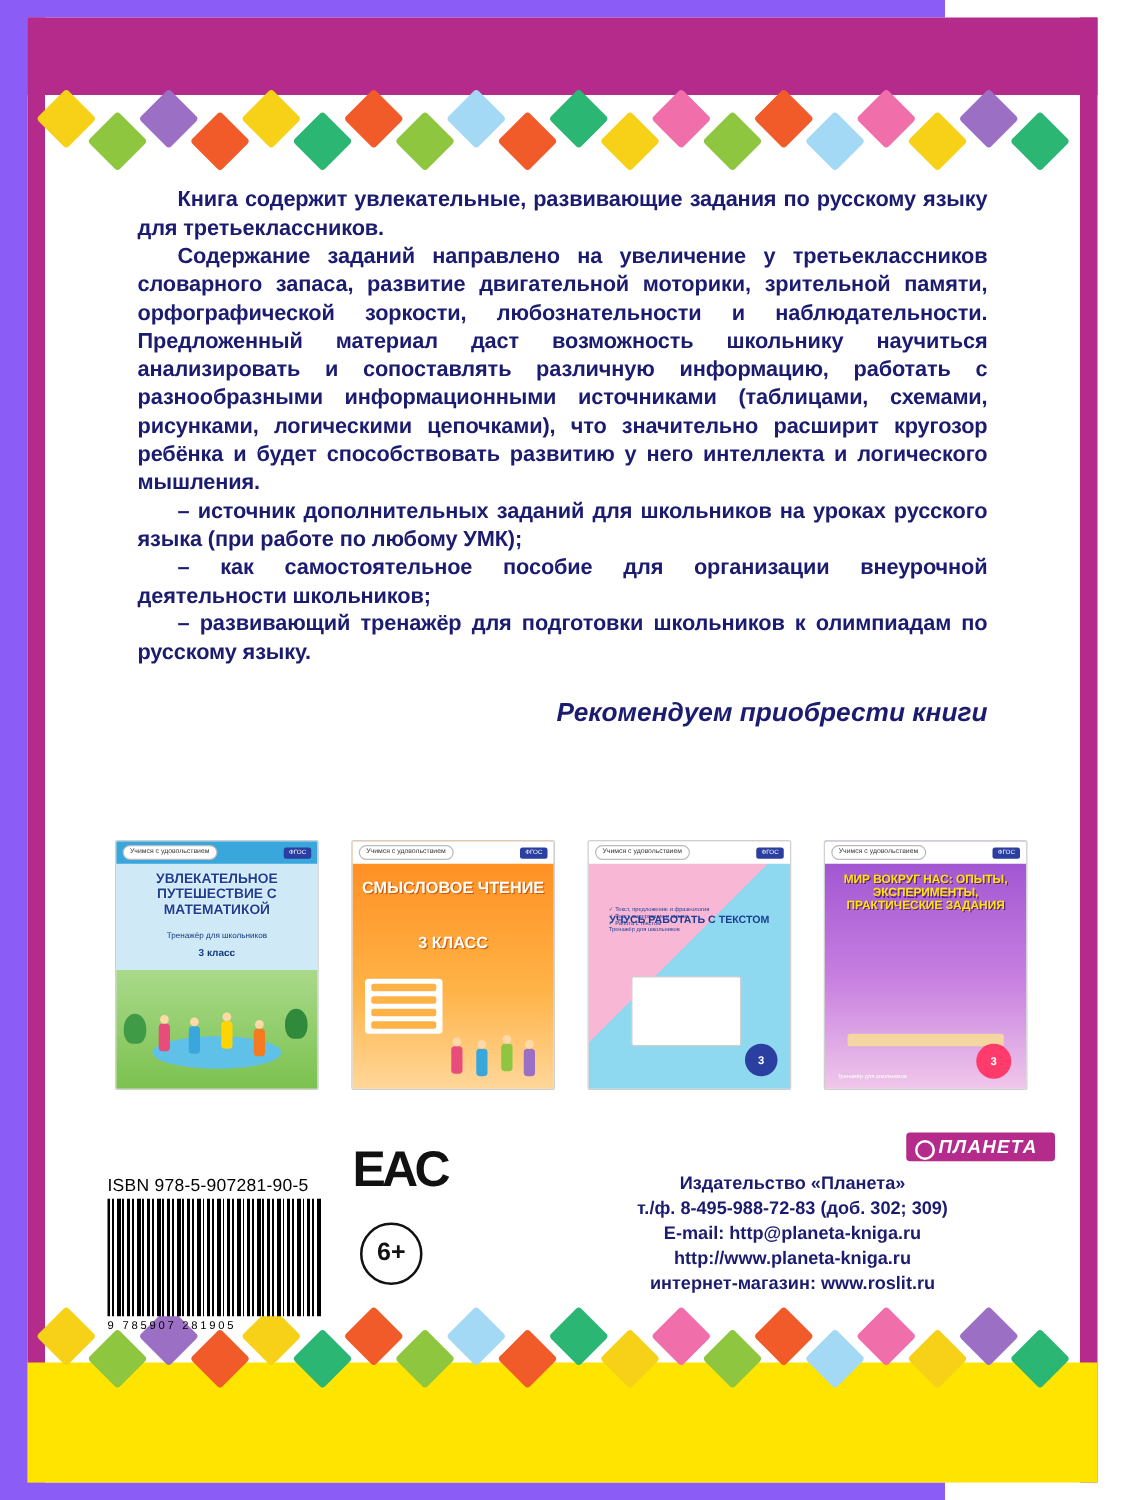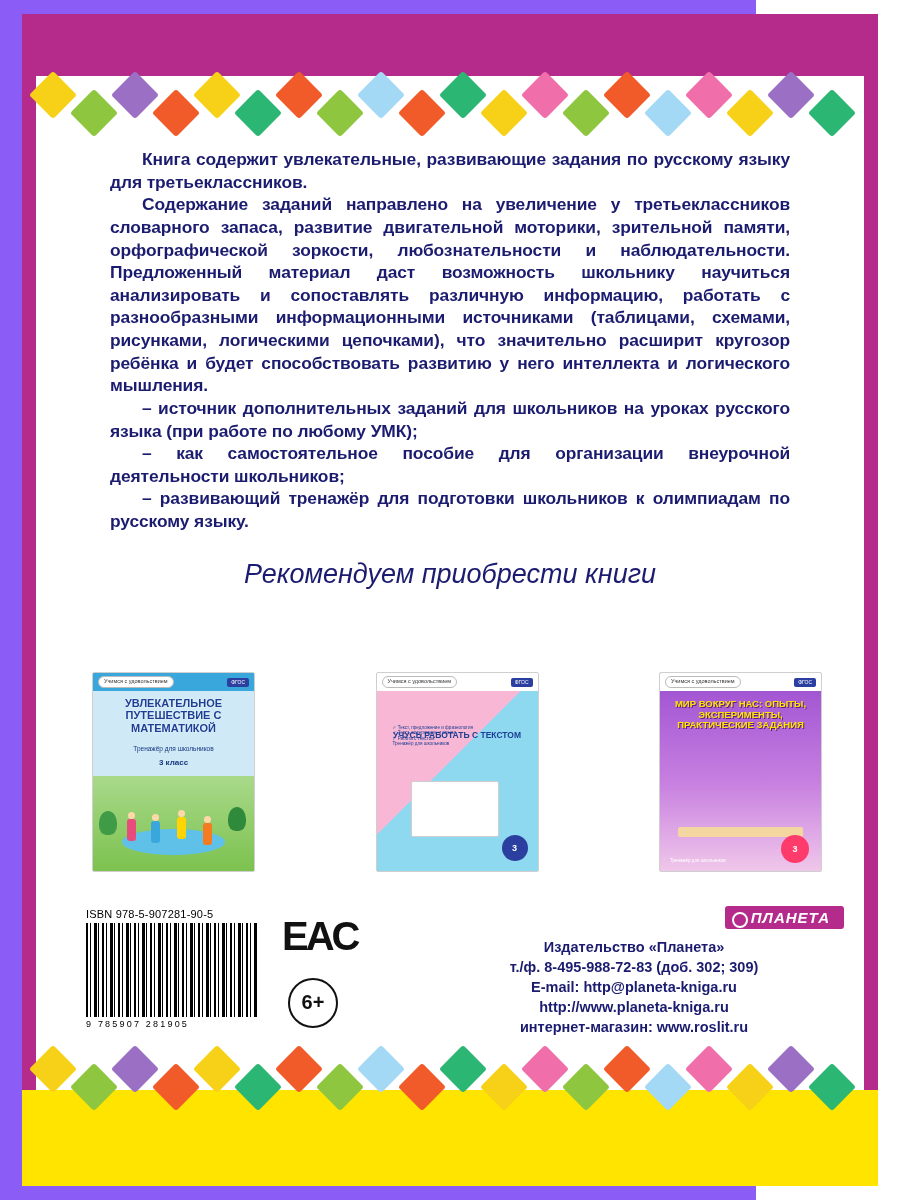--- a/index.html
+++ b/index.html
@@ -79,23 +79,23 @@
     text-align: justify;
     margin: 0 0 0 0;
     font-weight: 600;
     letter-spacing: -0.1px;
   }
   .para.ind { text-indent: 32px; }
   .para.dash { text-indent: 32px; }
 
   .rec-title {
     margin-top: 26px;
-    text-align: center;
-    font-size: 27px;
-    font-weight: normal;
+    text-align: right;
+    font-size: 21px;
+    font-weight: bold;
     font-style: italic;
     color: #1b1b6f;
   }
 
   
   .books {
     position: absolute;
     left: 92px;
     top: 672px;
     width: 730px;
@@ -237,25 +237,26 @@
     width: 790px;
     height: 150px;
   }
   .barcode-box {
     position: absolute;
     left: 26px;
     top: 8px;
     width: 172px;
   }
   .isbn {
-    font-size: 11px;
+    font-size: 14px;
     color: #000;
     letter-spacing: 0.2px;
     margin-bottom: 3px;
     font-family: "Liberation Sans", sans-serif;
+    margin-top: 32px;
   }
   .bars {
     width: 172px;
     height: 94px;
     background:
       repeating-linear-gradient(to right,
         #000 0px, #000 2px, #fff 2px, #fff 4px,
         #000 4px, #000 5px, #fff 5px, #fff 8px,
         #000 8px, #000 11px, #fff 11px, #fff 12px,
         #000 12px, #000 13px, #fff 13px, #fff 16px);
@@ -401,20 +402,40 @@
         <div class="pond"></div>
         <div class="tree" style="left:6px;bottom:36px;"></div>
         <div class="tree" style="right:8px;bottom:40px;background:#2f8a3c;"></div>
         <div class="kid" style="left:34px;bottom:30px;background:#e84c7d;"></div>
         <div class="kid" style="left:58px;bottom:28px;background:#3aa7dc;"></div>
         <div class="kid" style="left:84px;bottom:32px;background:#ffd400;"></div>
         <div class="kid" style="left:110px;bottom:26px;background:#f47b20;"></div>
       </div>
     </div>
 
+    <div class="book b2">
+      <div class="bk-top">
+        <span class="bk-series">Учимся с удовольствием</span>
+        <span class="bk-badge">ФГОС</span>
+      </div>
+      <div class="bk-title">СМЫСЛОВОЕ ЧТЕНИЕ</div>
+      <div class="bk-grade">3 КЛАСС</div>
+      <div class="panel">
+        <div></div>
+        <div></div>
+        <div></div>
+        <div></div>
+      </div>
+      <div class="people">
+        <div class="kid" style="left:6px;bottom:6px;background:#e84c7d;"></div>
+        <div class="kid" style="left:26px;bottom:4px;background:#3aa7dc;"></div>
+        <div class="kid" style="left:46px;bottom:8px;background:#8ec63f;"></div>
+        <div class="kid" style="left:64px;bottom:4px;background:#9a6fc4;"></div>
+      </div>
+    </div>
 
     <div class="book b3">
       <div class="bk-top">
         <span class="bk-series">Учимся с удовольствием</span>
         <span class="bk-badge">ФГОС</span>
       </div>
       <div class="bk-title">УЧУСЬ РАБОТАТЬ С ТЕКСТОМ</div>
       <div class="bk-sub" style="white-space:pre-line">✓ Текст, предложение и фразеология
 ✓ Текст, содержание и смысл
 ✓ Работа с текстом

